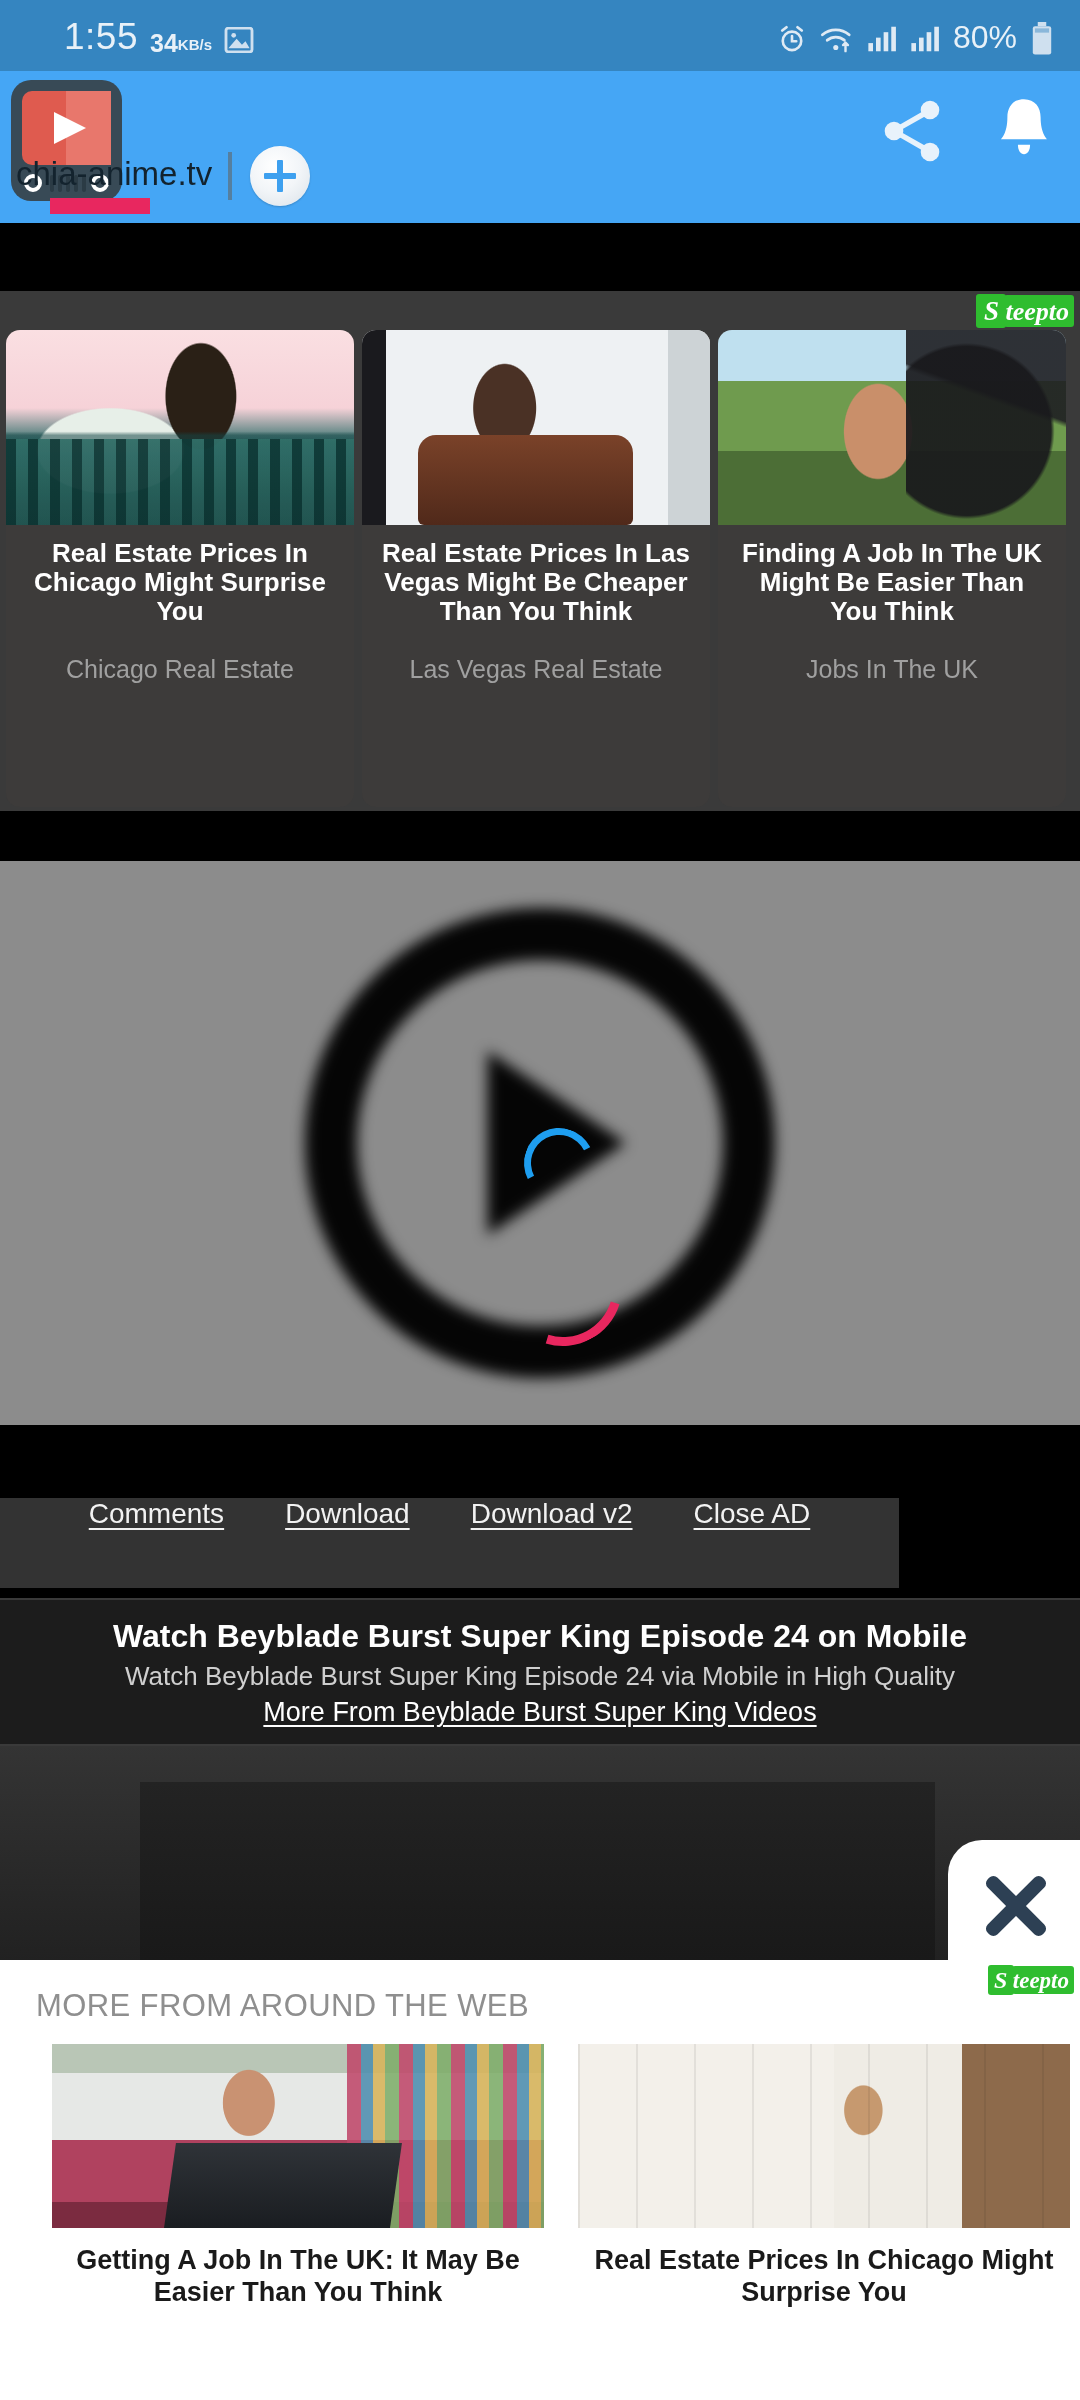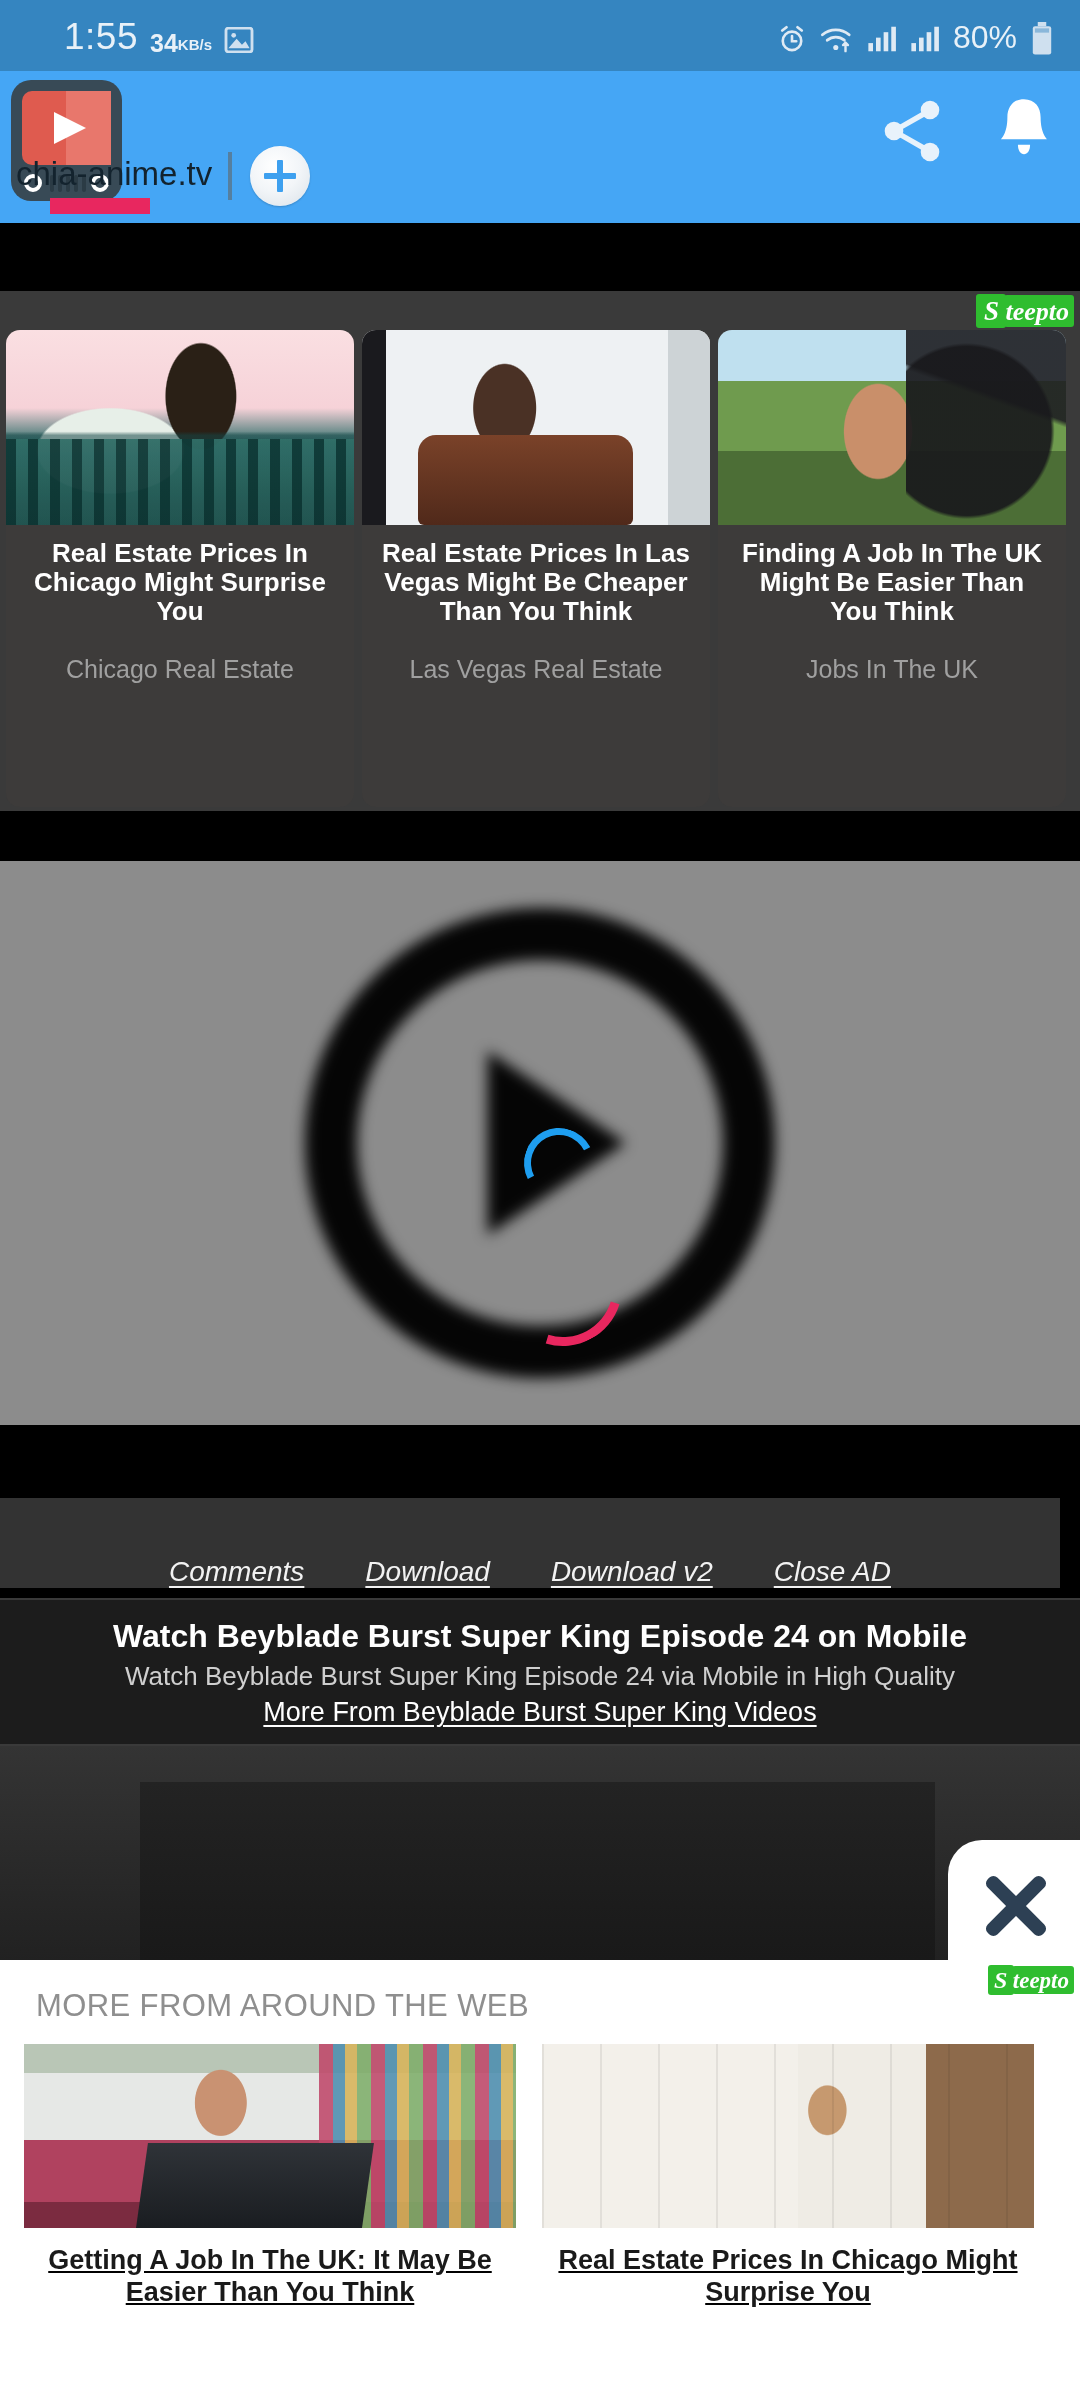--- a/index.html
+++ b/index.html
@@ -174,23 +174,23 @@
   }
   .pinkarc{
     position:absolute; left:50%; top:50%;
     width:118px; height:118px; margin-left:-36px; margin-top:85px;
     border:9px solid transparent; border-bottom-color:#e8275f;
     border-radius:50%; transform:rotate(-28deg);
   }
 
   
   .linkbar{
-    position:absolute; top:1498px; left:0; width:1060px; height:90px;
+    position:absolute; top:1498px; left:0; width:899px; height:90px;
     background:#333333;
-    display:flex; align-items:flex-end; justify-content:center; gap:61px;font-style:italic;
+    display:flex; align-items:flex-start; justify-content:center; gap:61px;
   }
   .linkbar a{
     color:#f2f2f2; font-size:28px; text-decoration:underline; text-underline-offset:5px;
   }
 
   
   .titlecard{
     position:absolute; top:1598px; left:0; width:1080px; height:148px;
     background:#1c1c1c; border-top:2px solid #3a3a3a; border-bottom:2px solid #3a3a3a;
     display:flex; flex-direction:column; align-items:center; justify-content:center;
@@ -214,21 +214,21 @@
     position:absolute; left:0; bottom:0; width:1080px; height:440px;
     background:#ffffff;
   }
   .bottomad .headerrow{
     display:flex; align-items:center; gap:10px;
     padding:28px 0 0 36px;
   }
   .bottomad .mfatw{
     color:#8f8f8f; font-size:31px; letter-spacing:.4px;
   }
-  .bottom-cards{ display:flex; gap:26px; padding:20px 0 0 24px;text-decoration:underline;}
+  .bottom-cards{ display:flex; gap:34px; padding:20px 0 0 52px;}
   .bcard{ width:492px; }
   .bcard .bthumb{ width:492px; height:184px; position:relative; overflow:hidden;}
   .bcard .btitle{
     color:#1a1a1a; font-size:27px; font-weight:700; text-align:center;
     line-height:1.2; padding:16px 16px 0 16px;
   }
   .img-sari{
     width:100%;height:100%;
     background:
       radial-gradient(ellipse 44px 56px at 40% 32%, #c99272 0 58%, rgba(201,146,114,0) 60%),

